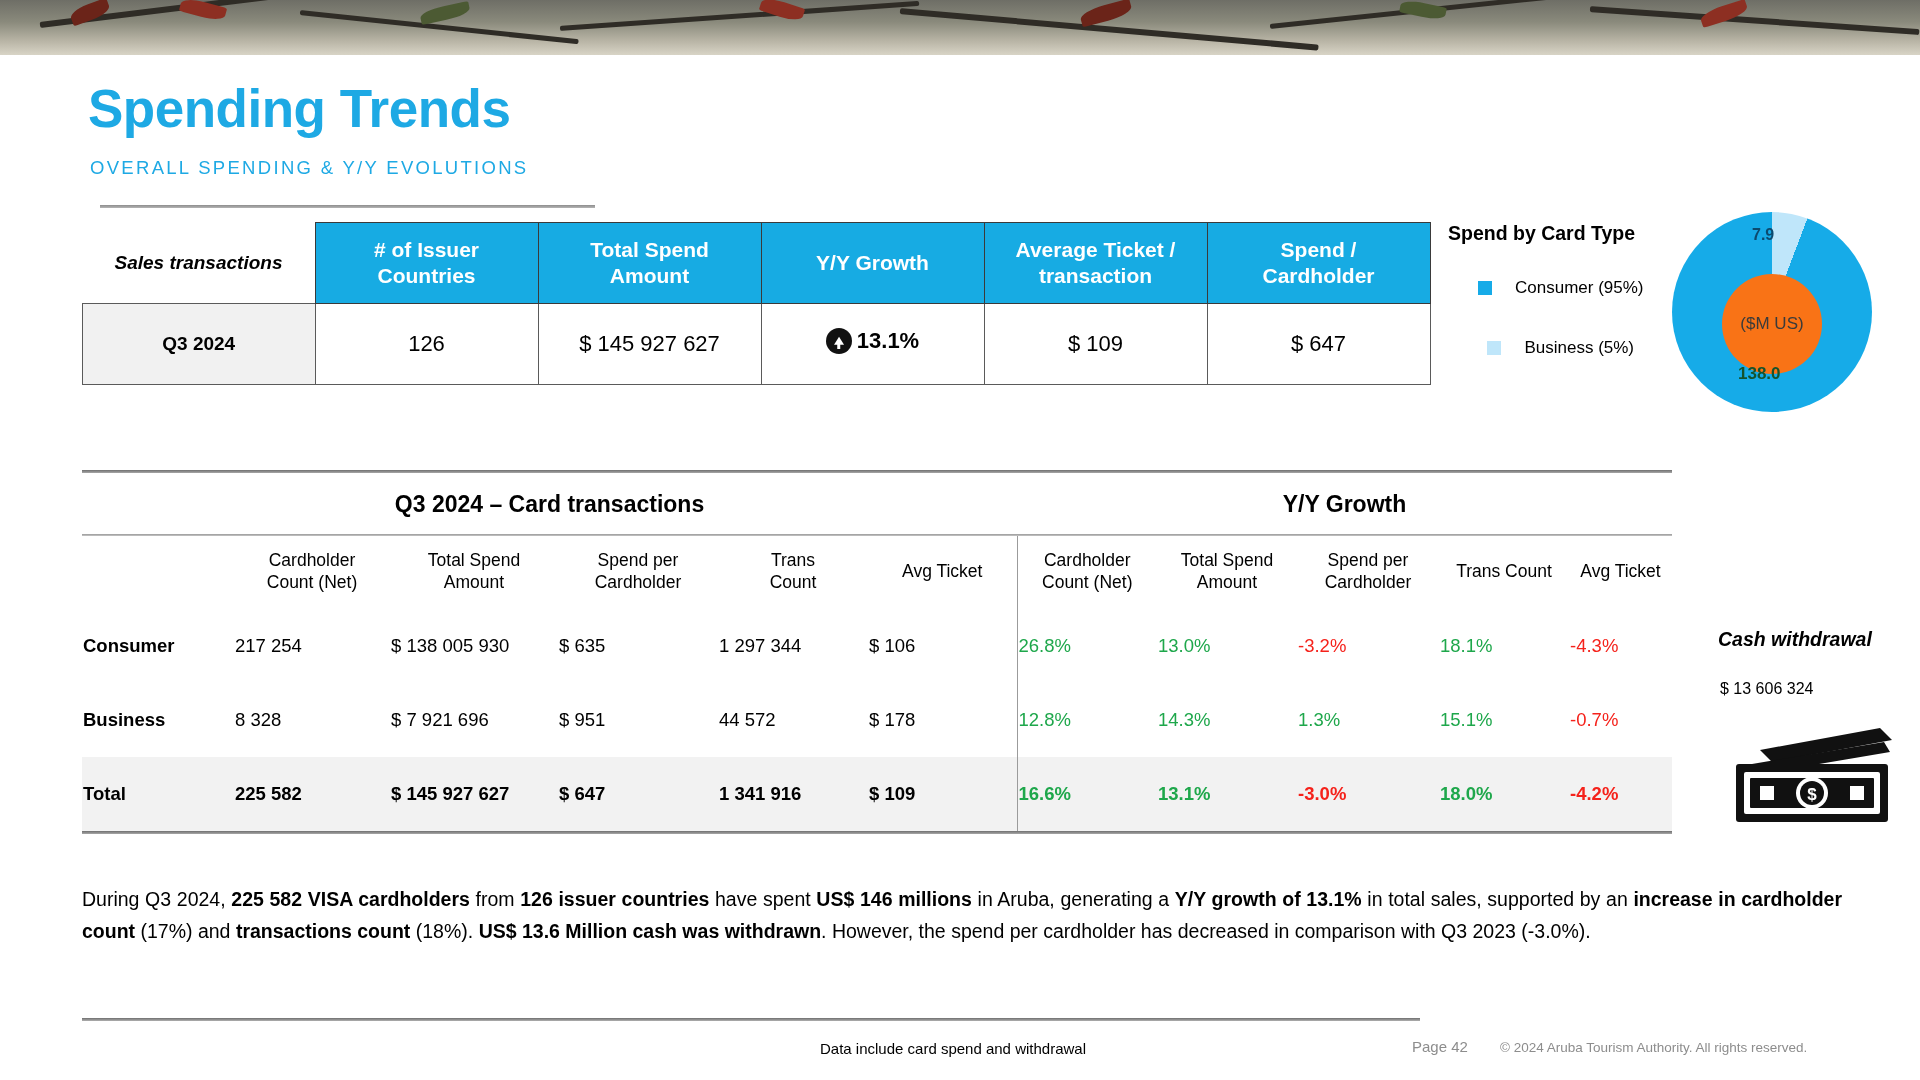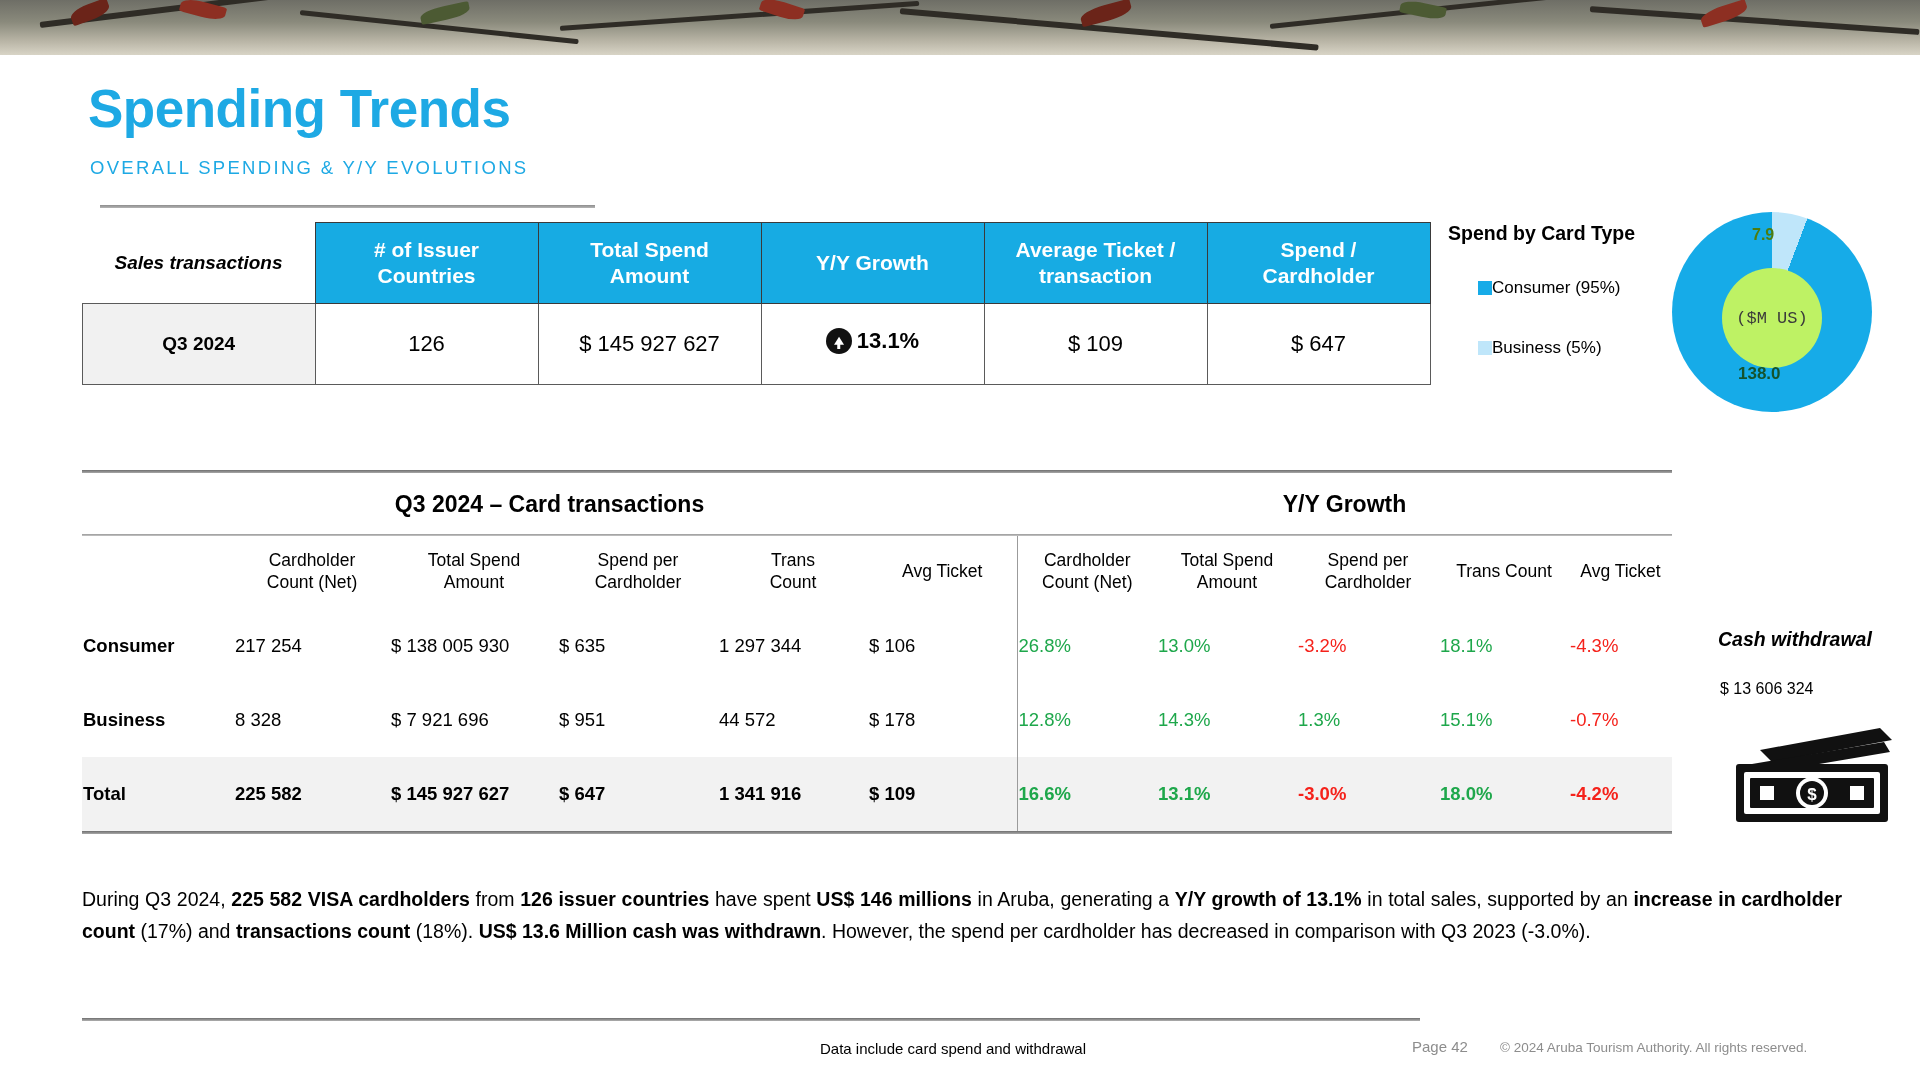--- a/index.html
+++ b/index.html
@@ -35,28 +35,28 @@
     border:1.6px solid #5a5a5a;}
   .growthcell{display:inline-flex;align-items:center;gap:5px;font-weight:bold;font-size:22px;}
   .uparrow{width:26px;height:26px;border-radius:50%;background:#111;display:inline-block;position:relative;}
   .uparrow:after{content:"";position:absolute;left:50%;top:50%;transform:translate(-50%,-54%);
     width:0;height:0;border-left:5.5px solid transparent;border-right:5.5px solid transparent;border-bottom:8px solid #fff;}
   .uparrow:before{content:"";position:absolute;left:50%;top:55%;transform:translateX(-50%);
     width:3.5px;height:7px;background:#fff;}
   
   .donut-title{position:absolute;left:1448px;top:222px;font-size:19.5px;font-weight:bold;}
   .legend{position:absolute;left:1478px;top:278px;font-size:17px;}
-  .legend .li{display:flex;align-items:center;gap:0;margin-bottom:40px;}
+  .legend .li{display:flex;align-items:center;gap:23px;margin-bottom:40px;justify-content:center;}
   .swatch{width:14px;height:14px;display:inline-block;}
   .donut-wrap{position:absolute;left:1672px;top:212px;width:200px;height:200px;}
   .donut{width:200px;height:200px;border-radius:50%;
     background:conic-gradient(from 0deg,#BFE6FA 0deg 20.7deg,#16ABE8 20.7deg 360deg);}
-  .donut-hole{position:absolute;left:50px;top:56px;width:100px;height:100px;border-radius:50%;background:#bef264;
-    display:flex;align-items:center;justify-content:center;font-size:17px;color:#3b3b3b;font-family:Liberation Mono, monospace;}
-  .donut-lbl-top{position:absolute;left:80px;top:14px;font-size:16px;font-weight:bold;color:#4d7c0f;}
+  .donut-hole{position:absolute;left:50px;top:62px;width:100px;height:100px;border-radius:50%;background:#f97316;
+    display:flex;align-items:center;justify-content:center;font-size:17px;color:#3b3b3b;}
+  .donut-lbl-top{position:absolute;left:80px;top:14px;font-size:16px;font-weight:bold;color:#0c4a6e;}
   .donut-lbl-bot{position:absolute;left:66px;top:152px;font-size:17px;font-weight:bold;color:#14532d;}
   
   .main{position:absolute;left:82px;top:470px;width:1590px;}
   .hline{height:3px;background:linear-gradient(180deg,#6f6f6f,#a8a8a8);width:100%;}
   .hline.thin{height:2px;background:linear-gradient(180deg,#9a9a9a,#c6c6c6);}
   .grp{display:flex;}
   .grp .g1{width:935px;text-align:center;font-size:23px;font-weight:bold;padding:18px 0 16px;}
   .grp .g2{width:655px;text-align:center;font-size:23px;font-weight:bold;padding:18px 0 16px;}
   table.mt{border-collapse:collapse;width:100%;table-layout:fixed;}
   table.mt th{font-size:17.5px;font-weight:normal;text-align:center;vertical-align:middle;

